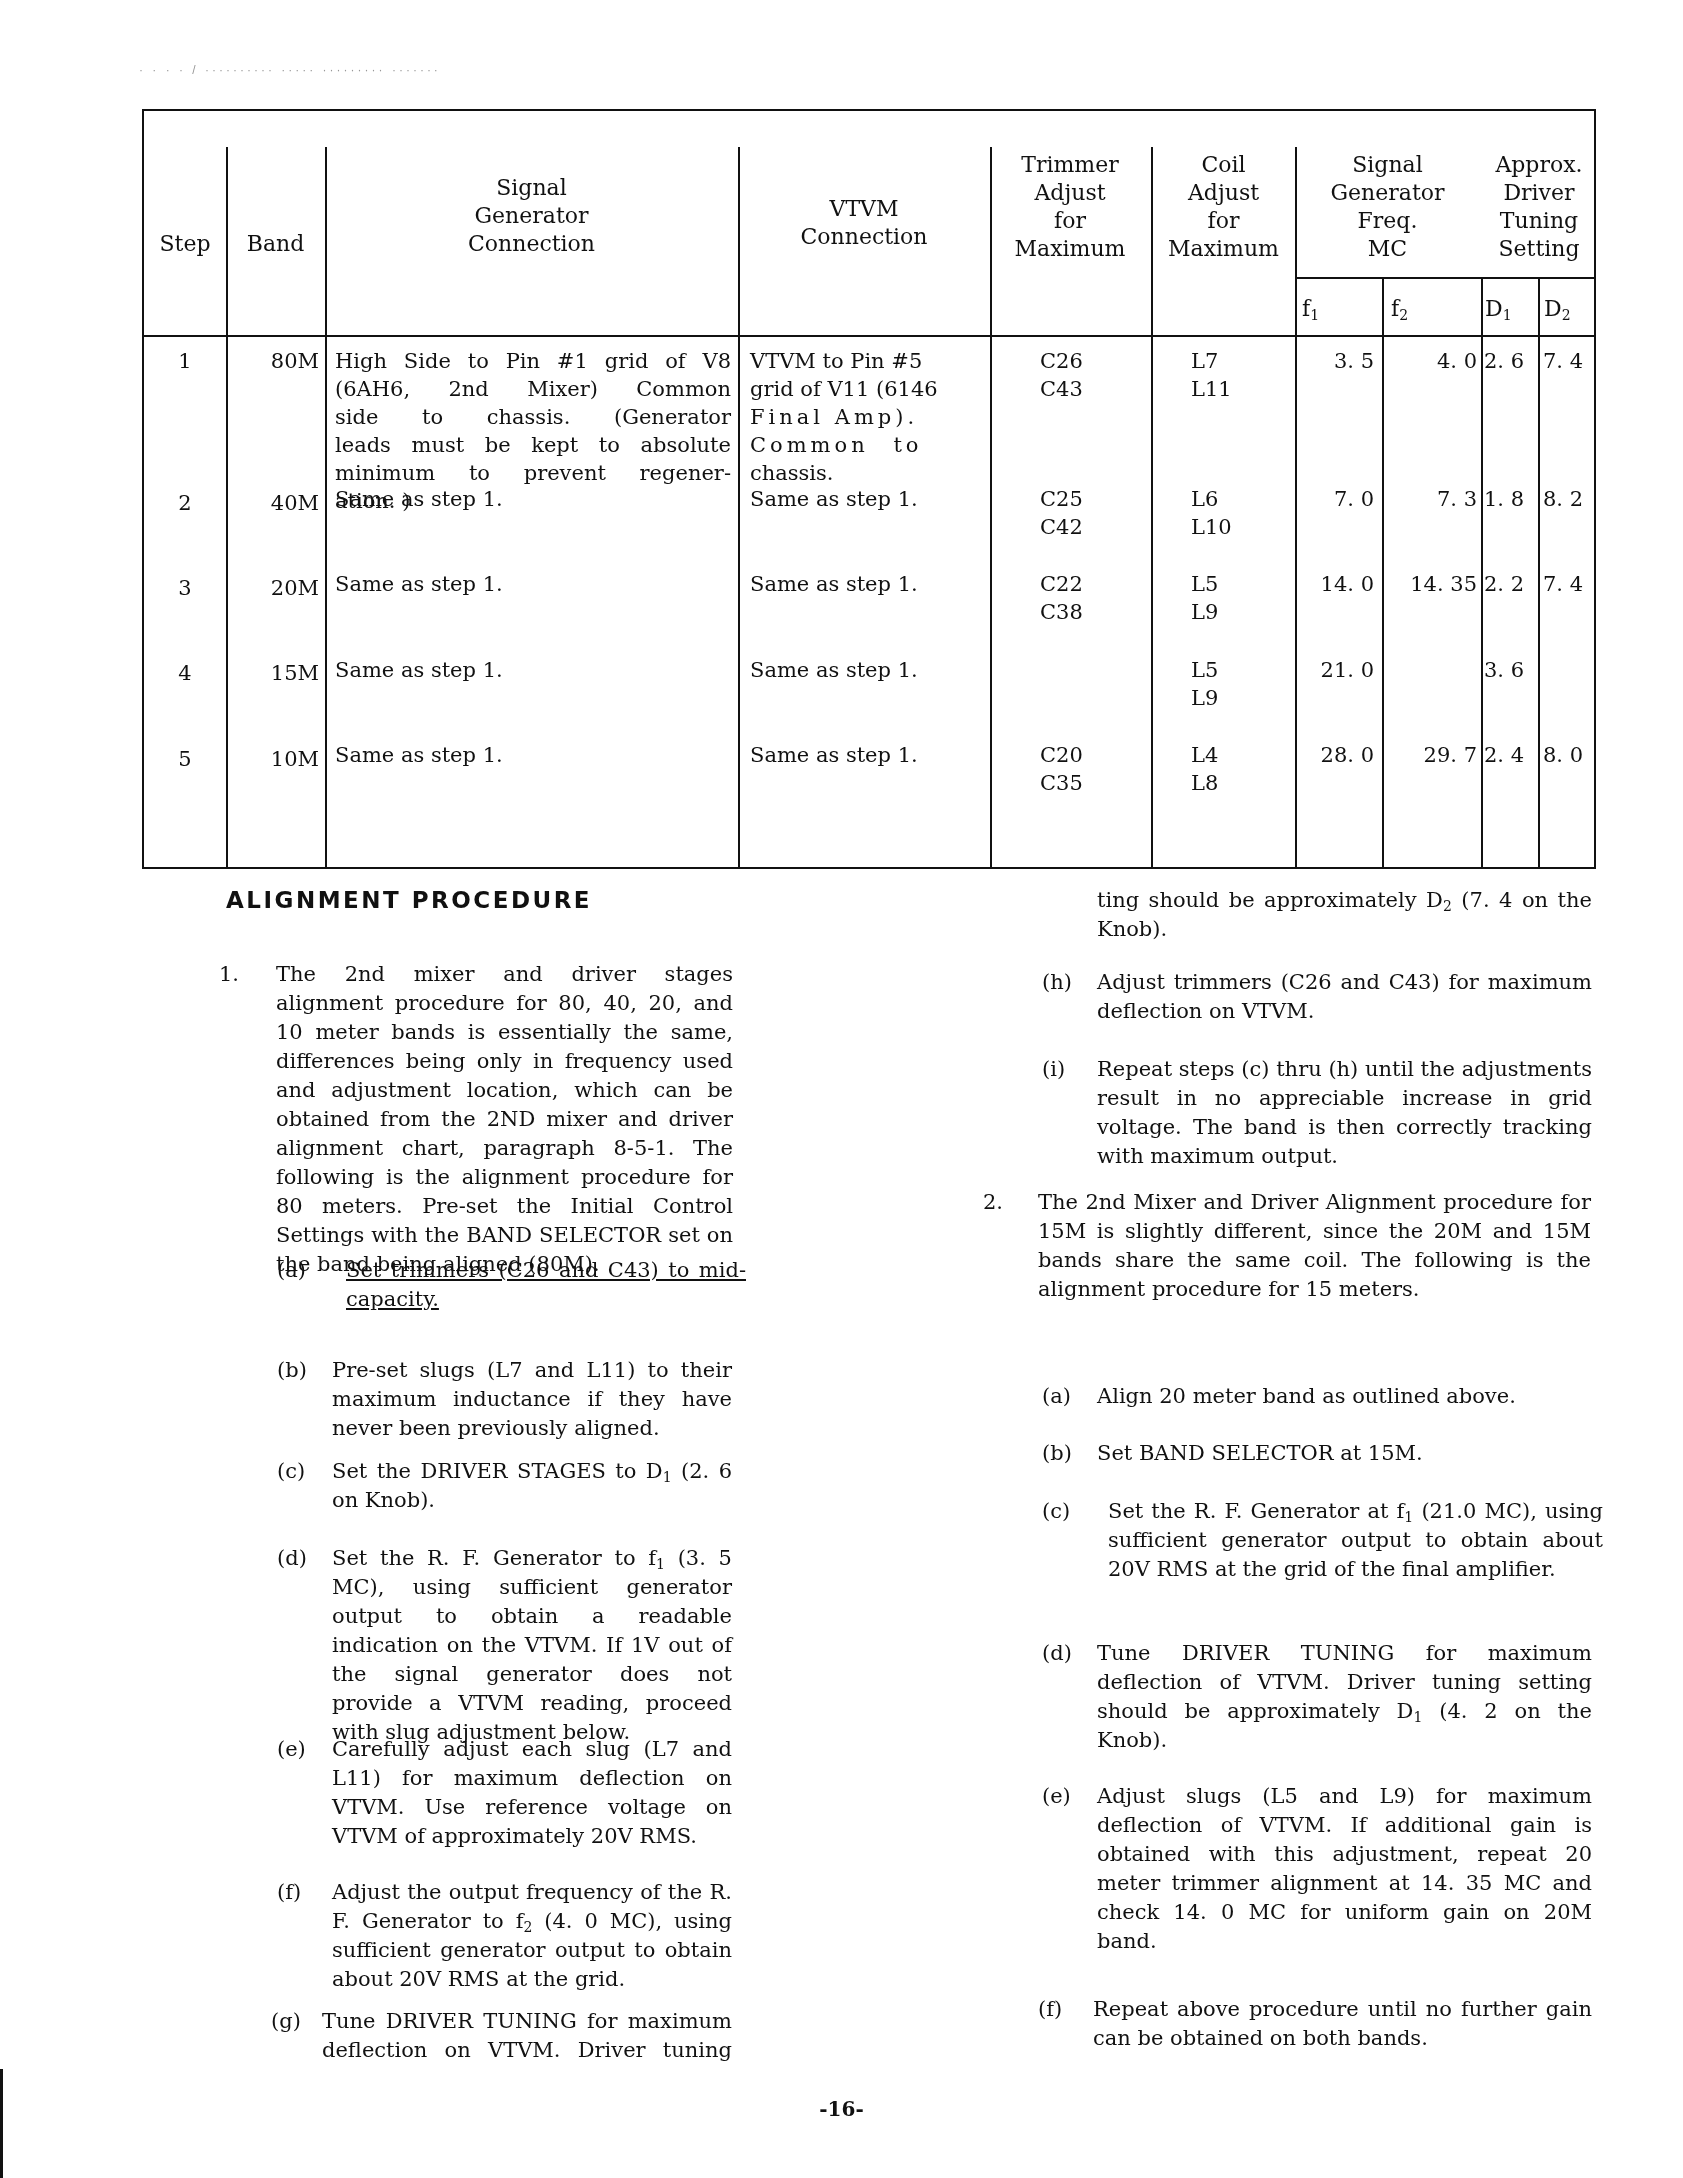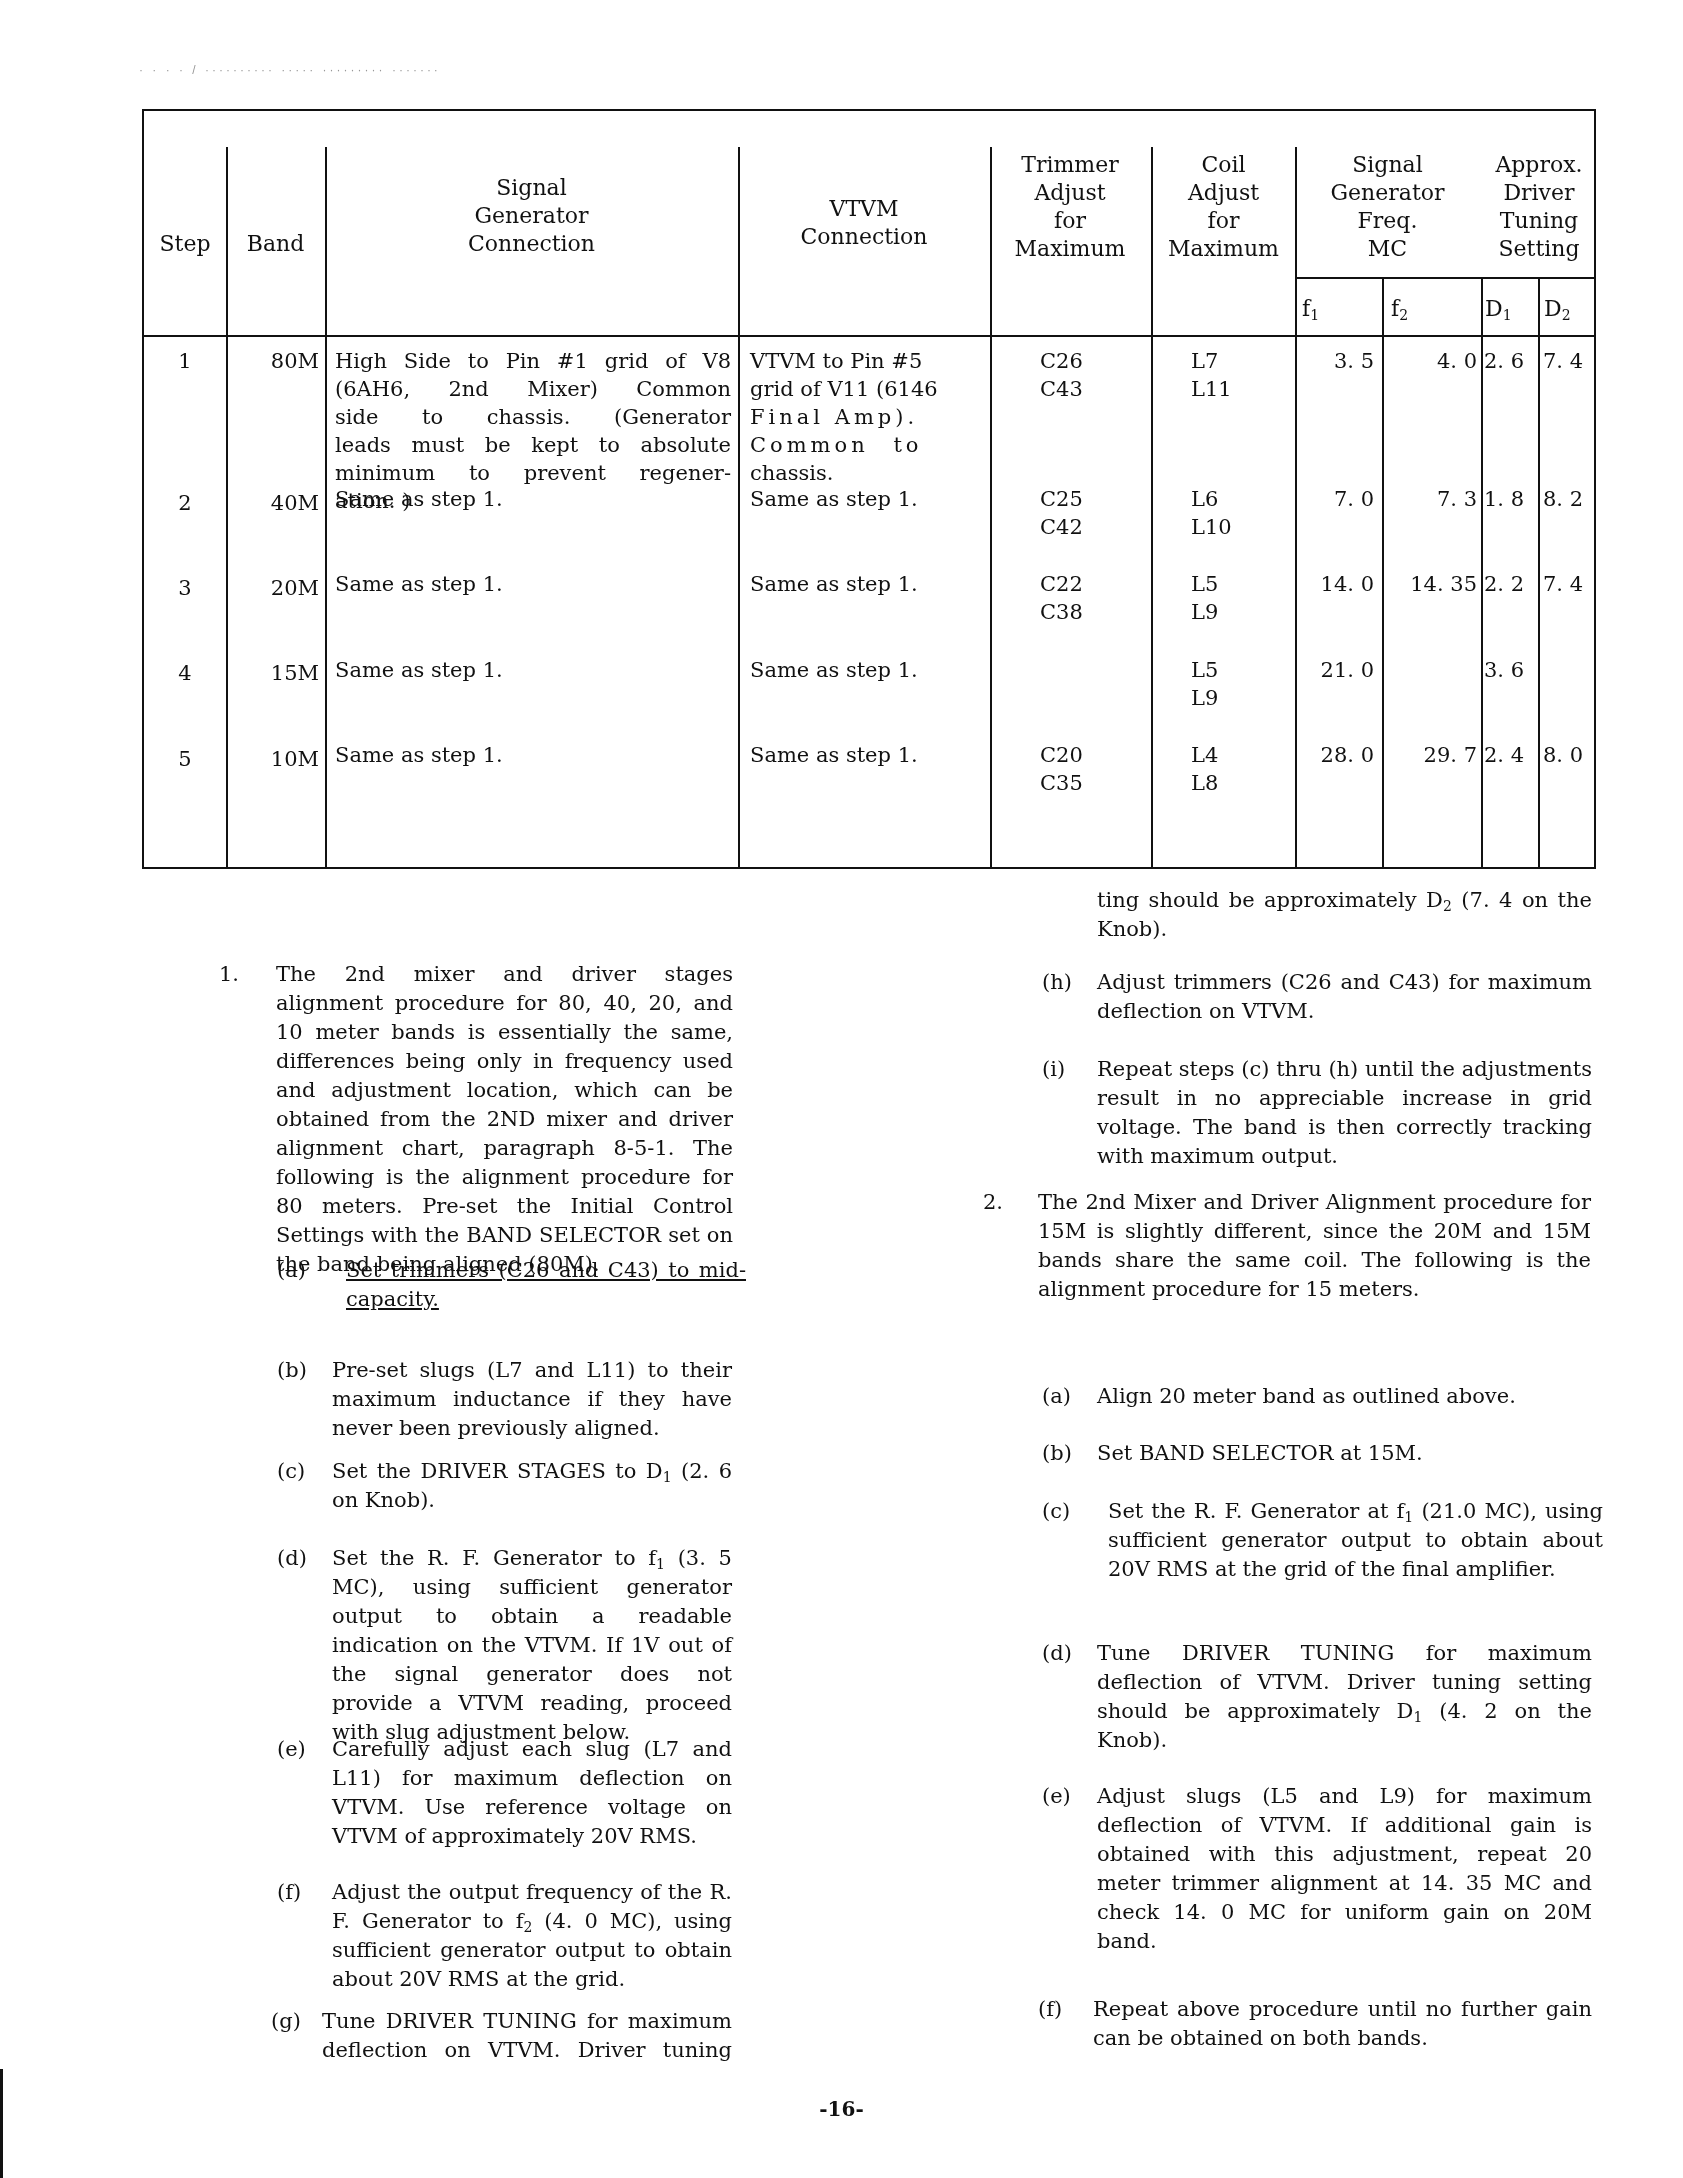--- a/index.html
+++ b/index.html
@@ -198,20 +198,21 @@
         <div>L8</div>
     </div>
     <div class="cell right" style="left:1151px; width:79px; top:630px;">28. 0</div>
     <div class="cell right" style="left:1238px; width:95px; top:630px;">29. 7</div>
     <div class="cell" style="left:1340px; top:630px;">2. 4</div>
     <div class="cell" style="left:1399px; top:630px;">8. 0</div>
   </div>
 </div>
 
 <div class="heading">
+  <div class="h2">ALIGNMENT PROCEDURE</div>
 </div>
 
 <div class="col" style="left:142px; top:0; width:713px;">
   <div class="para" style="left:77px; top:960px; width:515px; height:233px;">
     <span class="num">1.</span>
     <div class="txt" style="left:57px; width:457px;">The 2nd mixer and driver stages alignment procedure for 80, 40, 20, and 10 meter bands is essentially the same, differences being only in frequency used and adjustment location, which can be obtained from the 2ND mixer and driver alignment chart, paragraph 8-5-1. The following is the alignment procedure for 80 meters. Pre-set the Initial Control Settings with the BAND SELECTOR set on the band being aligned (80M).</div>
   </div>
 
   <div class="para" style="left:135px; top:1256px; width:459px;">
     <span class="num">(a)</span>

